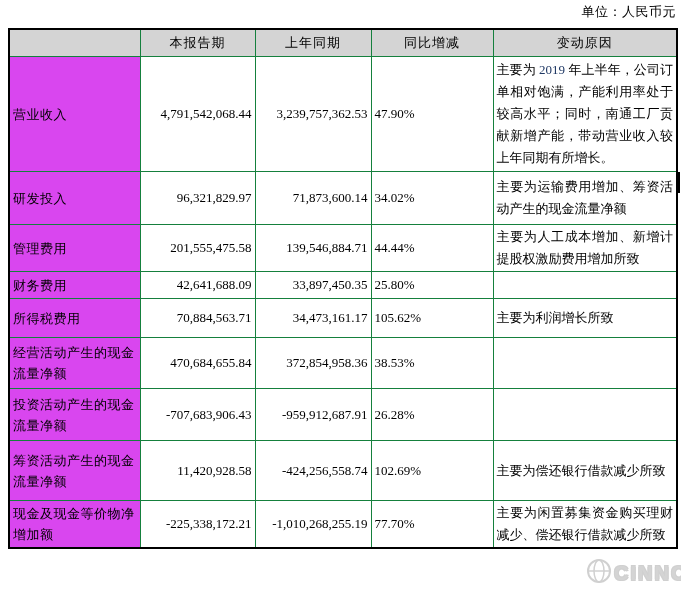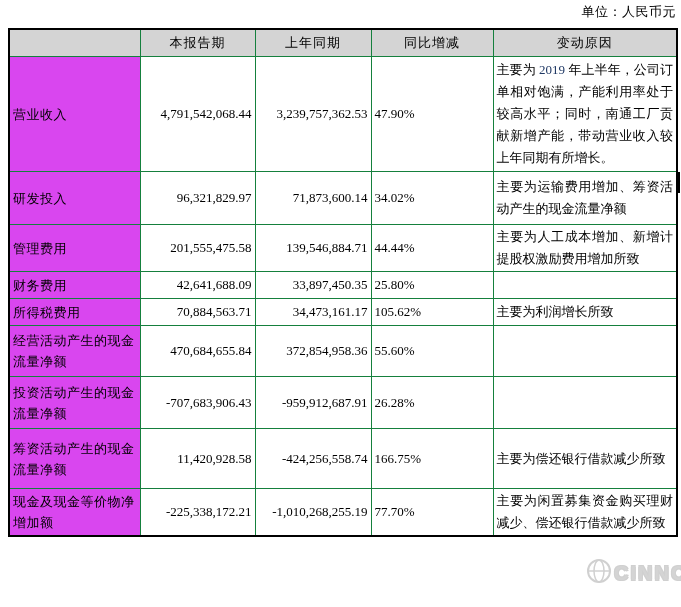--- a/index.html
+++ b/index.html
@@ -149,46 +149,46 @@
         <td class="pct">44.44%</td>
         <td class="reason">主要为人工成本增加、新增计提股权激励费用增加所致</td>
       </tr>
       <tr style="height:27px">
         <td class="label">财务费用</td>
         <td class="num">42,641,688.09</td>
         <td class="num">33,897,450.35</td>
         <td class="pct">25.80%</td>
         <td class="reason"></td>
       </tr>
-      <tr style="height:27px">
+      <tr style="height:39px">
         <td class="label">所得税费用</td>
         <td class="num">70,884,563.71</td>
         <td class="num">34,473,161.17</td>
         <td class="pct">105.62%</td>
         <td class="reason">主要为利润增长所致</td>
       </tr>
       <tr style="height:51px">
         <td class="label">经营活动产生的现金流量净额</td>
         <td class="num">470,684,655.84</td>
         <td class="num">372,854,958.36</td>
-        <td class="pct">55.60%</td>
+        <td class="pct">38.53%</td>
         <td class="reason"></td>
       </tr>
       <tr style="height:52px">
         <td class="label">投资活动产生的现金流量净额</td>
         <td class="num">-707,683,906.43</td>
         <td class="num">-959,912,687.91</td>
         <td class="pct">26.28%</td>
         <td class="reason"></td>
       </tr>
       <tr style="height:60px">
         <td class="label">筹资活动产生的现金流量净额</td>
         <td class="num">11,420,928.58</td>
         <td class="num">-424,256,558.74</td>
-        <td class="pct">166.75%</td>
+        <td class="pct">102.69%</td>
         <td class="reason">主要为偿还银行借款减少所致</td>
       </tr>
       <tr style="height:46px">
         <td class="label">现金及现金等价物净增加额</td>
         <td class="num">-225,338,172.21</td>
         <td class="num">-1,010,268,255.19</td>
         <td class="pct">77.70%</td>
         <td class="reason">主要为闲置募集资金购买理财减少、偿还银行借款减少所致</td>
       </tr>
     </tbody>

